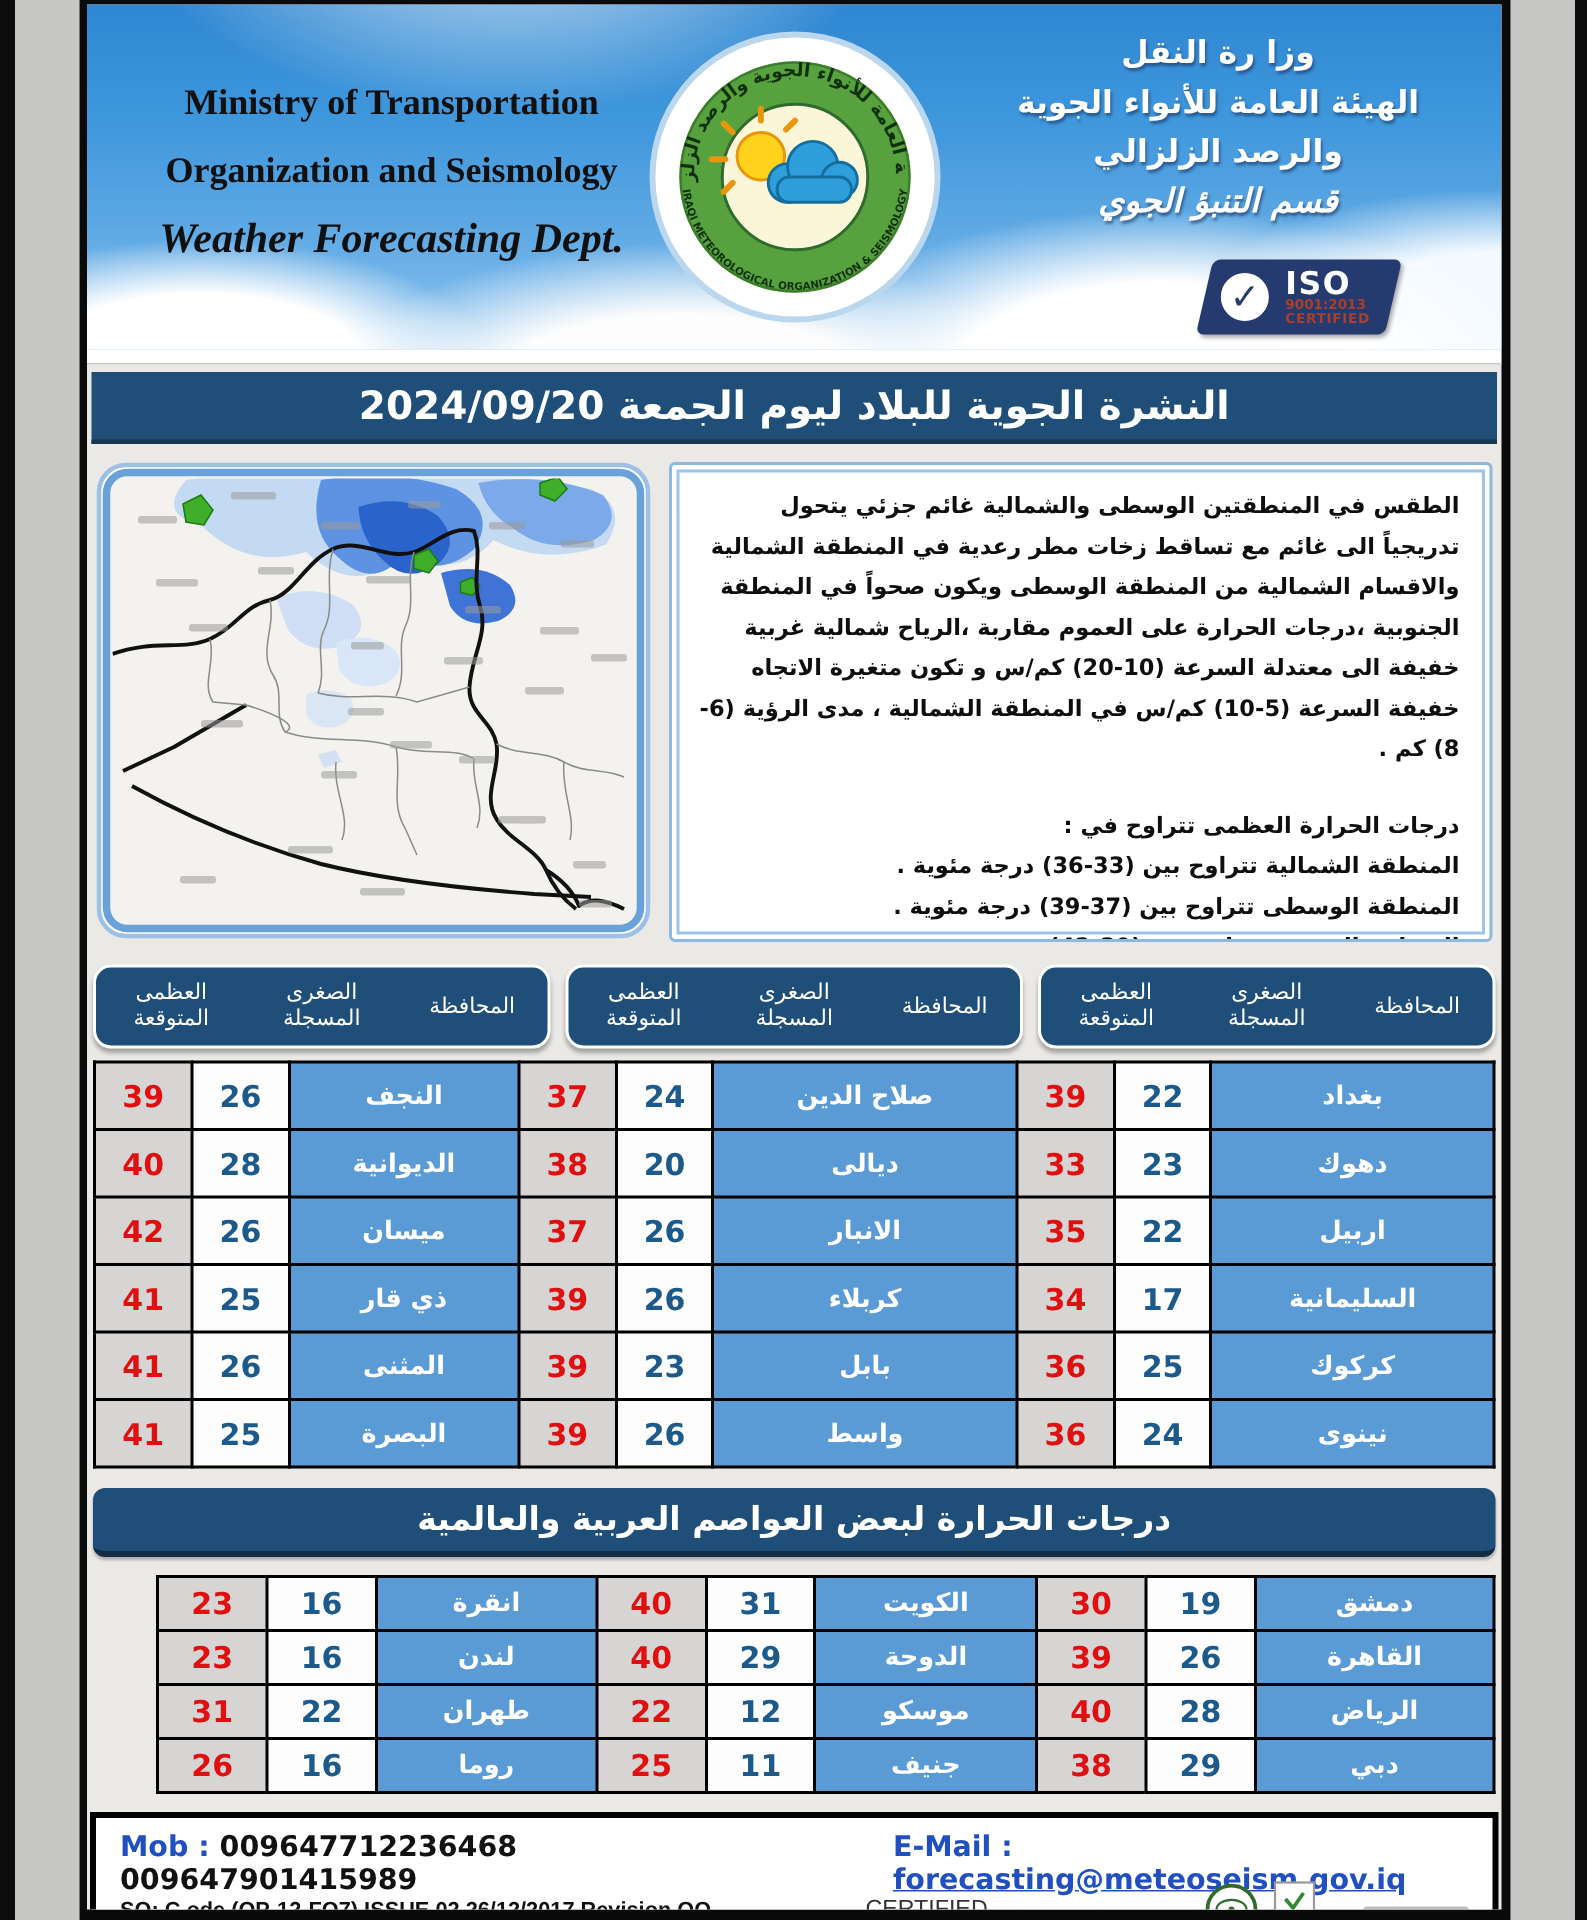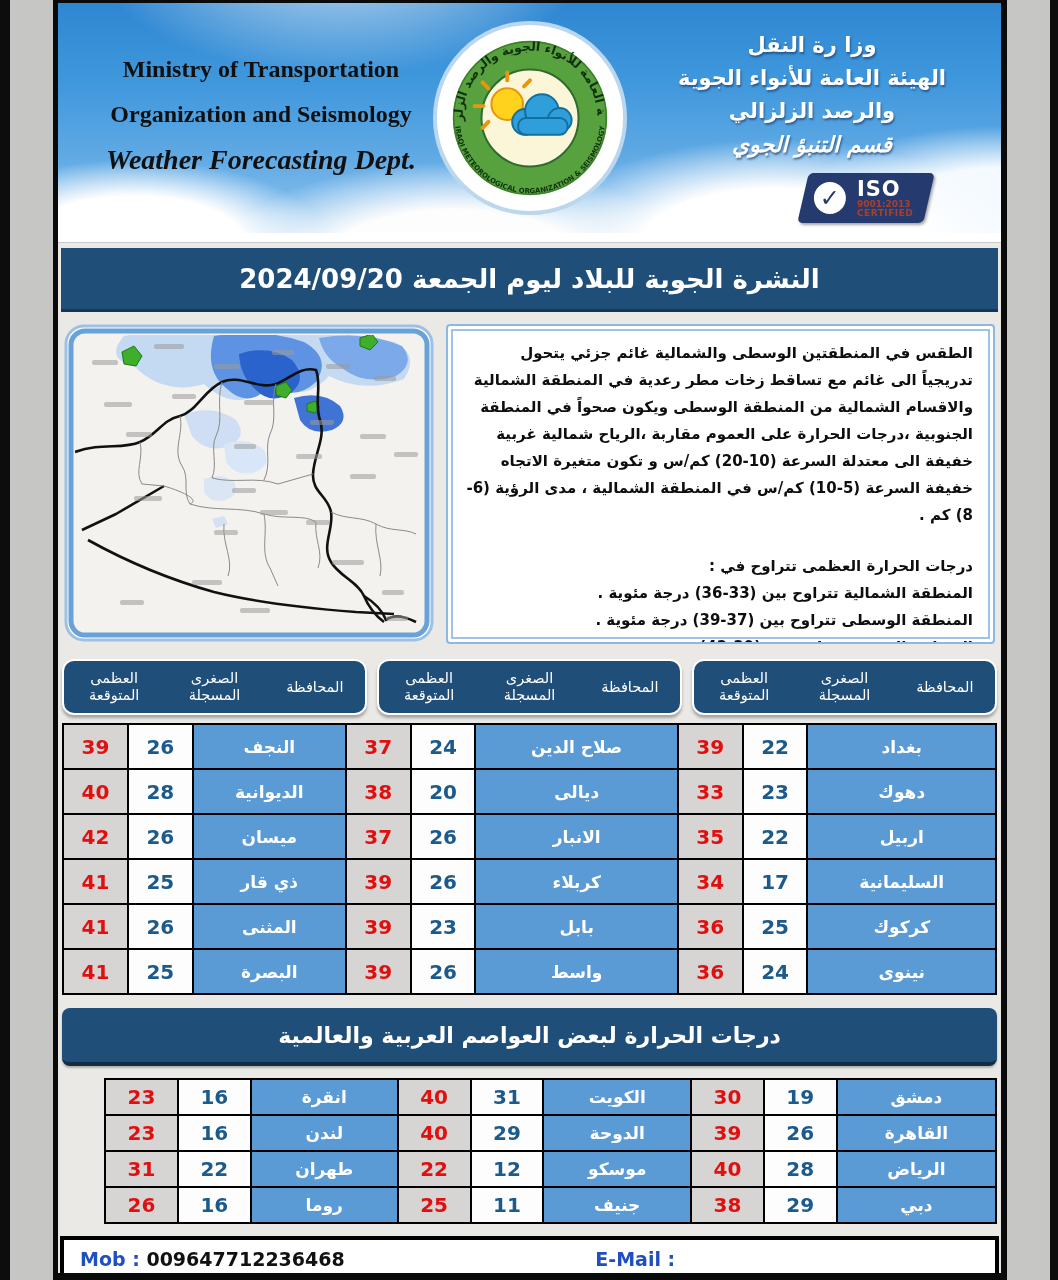--- a/index.html
+++ b/index.html
@@ -17,41 +17,41 @@
       radial-gradient(ellipse 260px 110px at 8% 104%,  #ffffff 42%, rgba(255,255,255,0) 75%),
       radial-gradient(ellipse 340px 150px at 42% 116%, #fdfdfd 40%, rgba(255,255,255,0) 72%),
       radial-gradient(ellipse 330px 150px at 76% 108%, #ffffff 42%, rgba(255,255,255,0) 75%),
       radial-gradient(ellipse 300px 120px at 100% 90%, #f4faff 35%, rgba(255,255,255,0) 70%),
       radial-gradient(ellipse 420px 230px at 30% -30%, rgba(255,255,255,.85), rgba(255,255,255,0) 62%),
       linear-gradient(180deg,#2F87D2 0%,#3F97DC 34%,#5FA9E4 66%,#8FC4EF 100%);}
   .hdr-en{position:absolute;left:28px;top:44px;width:350px;text-align:center;
           font-family:"Liberation Serif",serif;font-weight:bold;color:#101010;
           font-size:24px;line-height:45px;}
   .hdr-en .it{font-style:italic;font-size:28px;}
-  .hdr-ar{position:absolute;right:34px;top:26px;width:310px;text-align:center;direction:rtl;
+  .hdr-ar{position:absolute;right:34px;top:16px;width:310px;text-align:center;direction:rtl;
           color:#fff;font-weight:bold;font-size:21px;line-height:33px;
           text-shadow:1px 2px 2px rgba(20,40,80,.55);}
   .hdr-ar .it{font-style:italic;font-size:22px;}
   .logo-wrap{position:absolute;left:50%;top:16px;transform:translateX(-50%);width:198px;height:198px;}
   .iso-badge{position:absolute;right:72px;top:170px;width:126px;height:50px;
              background:#253a6e;transform:skewX(-13deg);border-radius:5px;
              box-shadow:2px 2px 3px rgba(0,0,0,.35);display:flex;align-items:center;padding:3px 8px;}
   .iso-inner{transform:skewX(13deg);display:flex;align-items:center;gap:8px;width:100%;}
   .iso-circle{width:38px;height:38px;border-radius:50%;background:#fff;border:3px solid #253a6e;
               display:flex;align-items:center;justify-content:center;font-size:24px;font-weight:bold;color:#253a6e;}
   .iso-texts{display:flex;flex-direction:column;line-height:1.05;align-items:flex-start;}
   .iso-texts .t1{color:#fff;font-weight:bold;font-size:21px;letter-spacing:1px;}
   .iso-texts .t2{color:#a8402c;font-weight:bold;font-size:9px;}
   .iso-texts .t3{color:#a8402c;font-weight:bold;font-size:9px;letter-spacing:.5px;}
   .hdr-gap{height:10px;background:#fff;border-bottom:1px solid #c9c9c9;}
 
   
-  .banner1{margin:5px 3px 0;height:64px;background:#1F4E79;display:flex;align-items:center;justify-content:center;
+  .banner1{margin:5px 3px 0;height:48px;background:#1F4E79;display:flex;align-items:center;justify-content:center;
            color:#fff;font-weight:bold;font-size:26px;direction:rtl;border-bottom:3px solid #163652;}
-  .banner2{margin:13px 4px 0;height:58px;background:#1F4E79;border-radius:8px;border-bottom:4px solid #122c44;
+  .banner2{margin:13px 4px 0;height:46px;background:#1F4E79;border-radius:8px;border-bottom:4px solid #122c44;
            display:flex;align-items:center;justify-content:center;color:#fff;font-weight:bold;font-size:22px;direction:rtl;
            box-shadow:0 2px 2px rgba(0,0,0,.25);}
 
   
   .main{margin:12px 6px 0;display:flex;gap:12px;height:320px;}
   .map-box{width:370px;height:318px;flex:0 0 auto;}
   .forecast-box{flex:1;background:#fff;border:2px solid #8CB8E2;border-radius:4px;
                 box-shadow:inset 0 0 0 3px #fff, inset 0 0 0 5px #9EC3E8;
                 padding:14px 20px 8px 16px;direction:rtl;text-align:right;color:#0e0e0e;overflow:hidden;}
   .forecast-box p{margin:0;font-weight:bold;font-size:15px;line-height:27px;}

